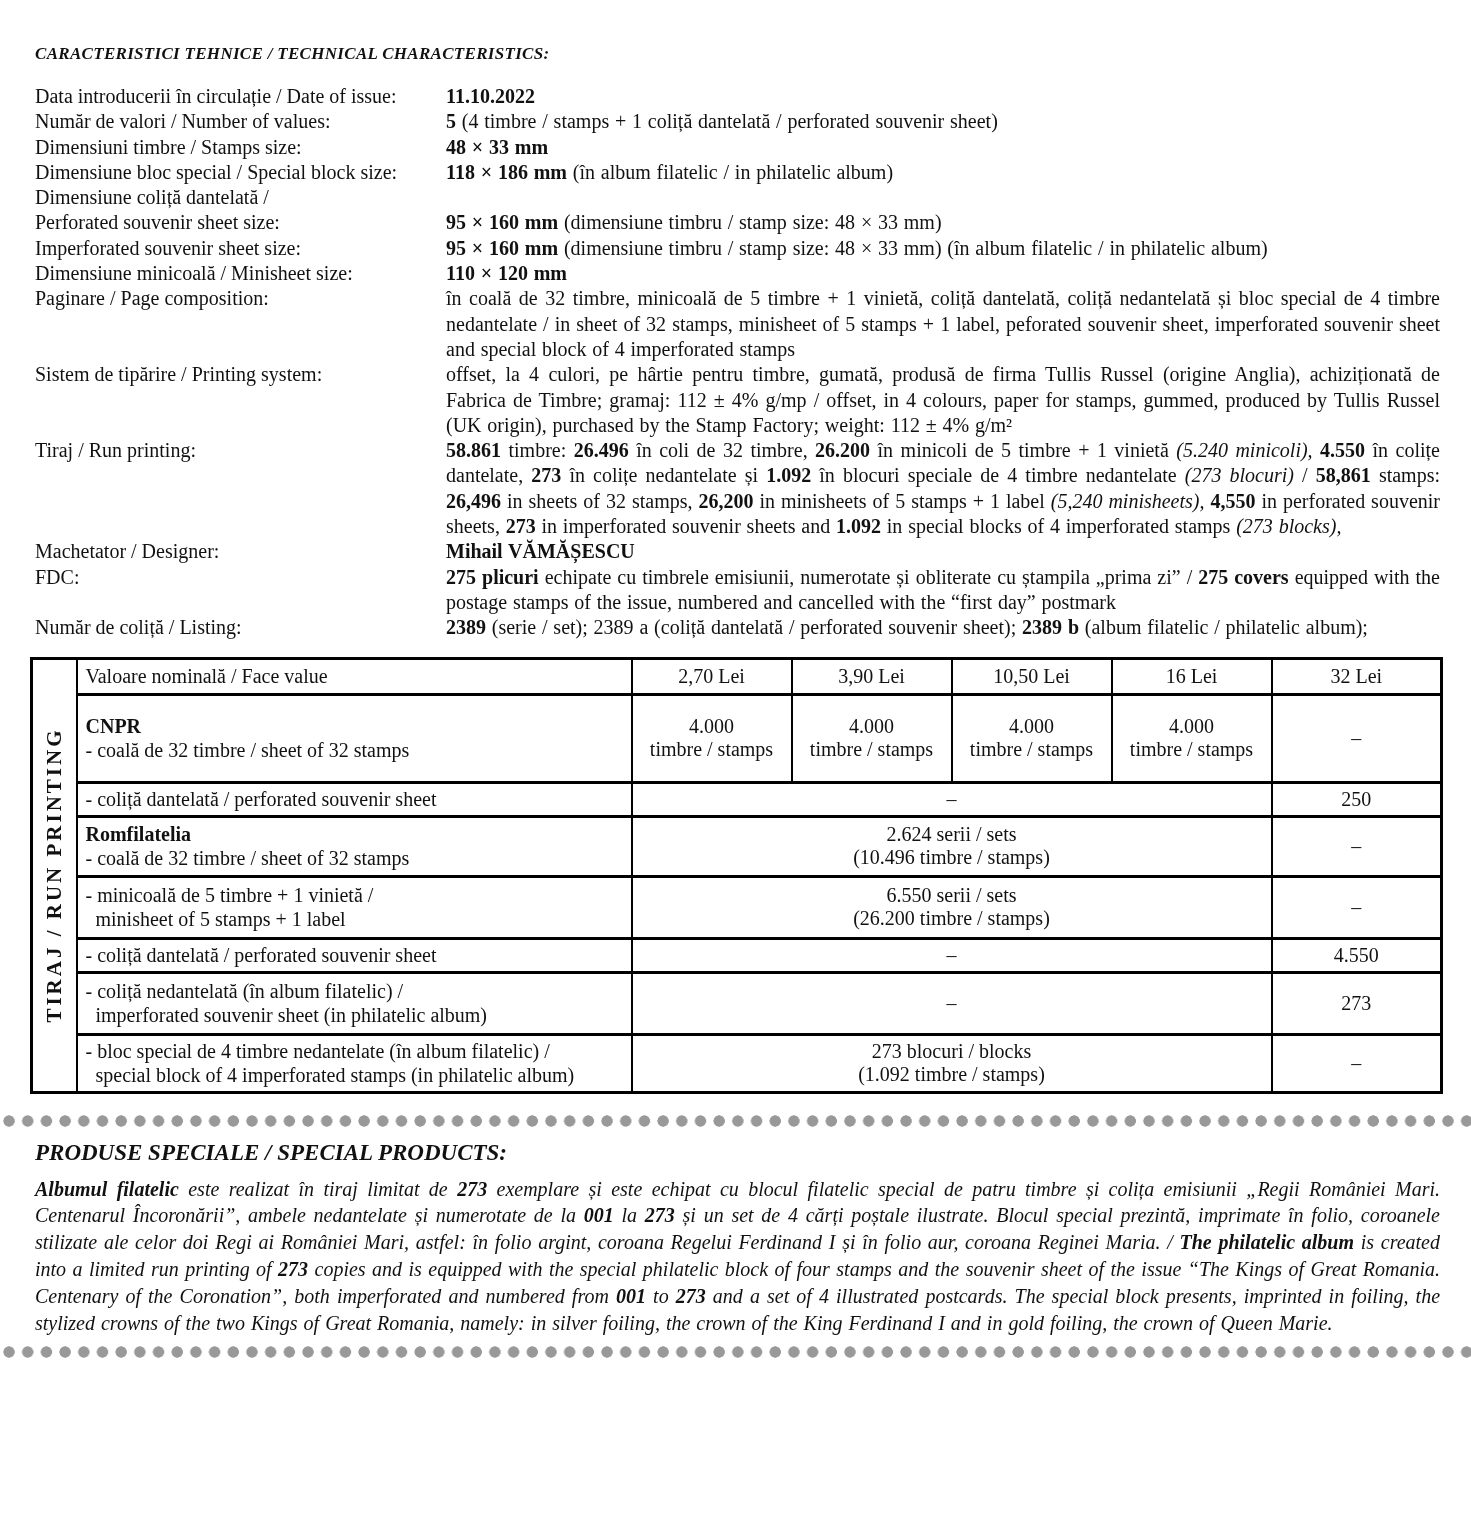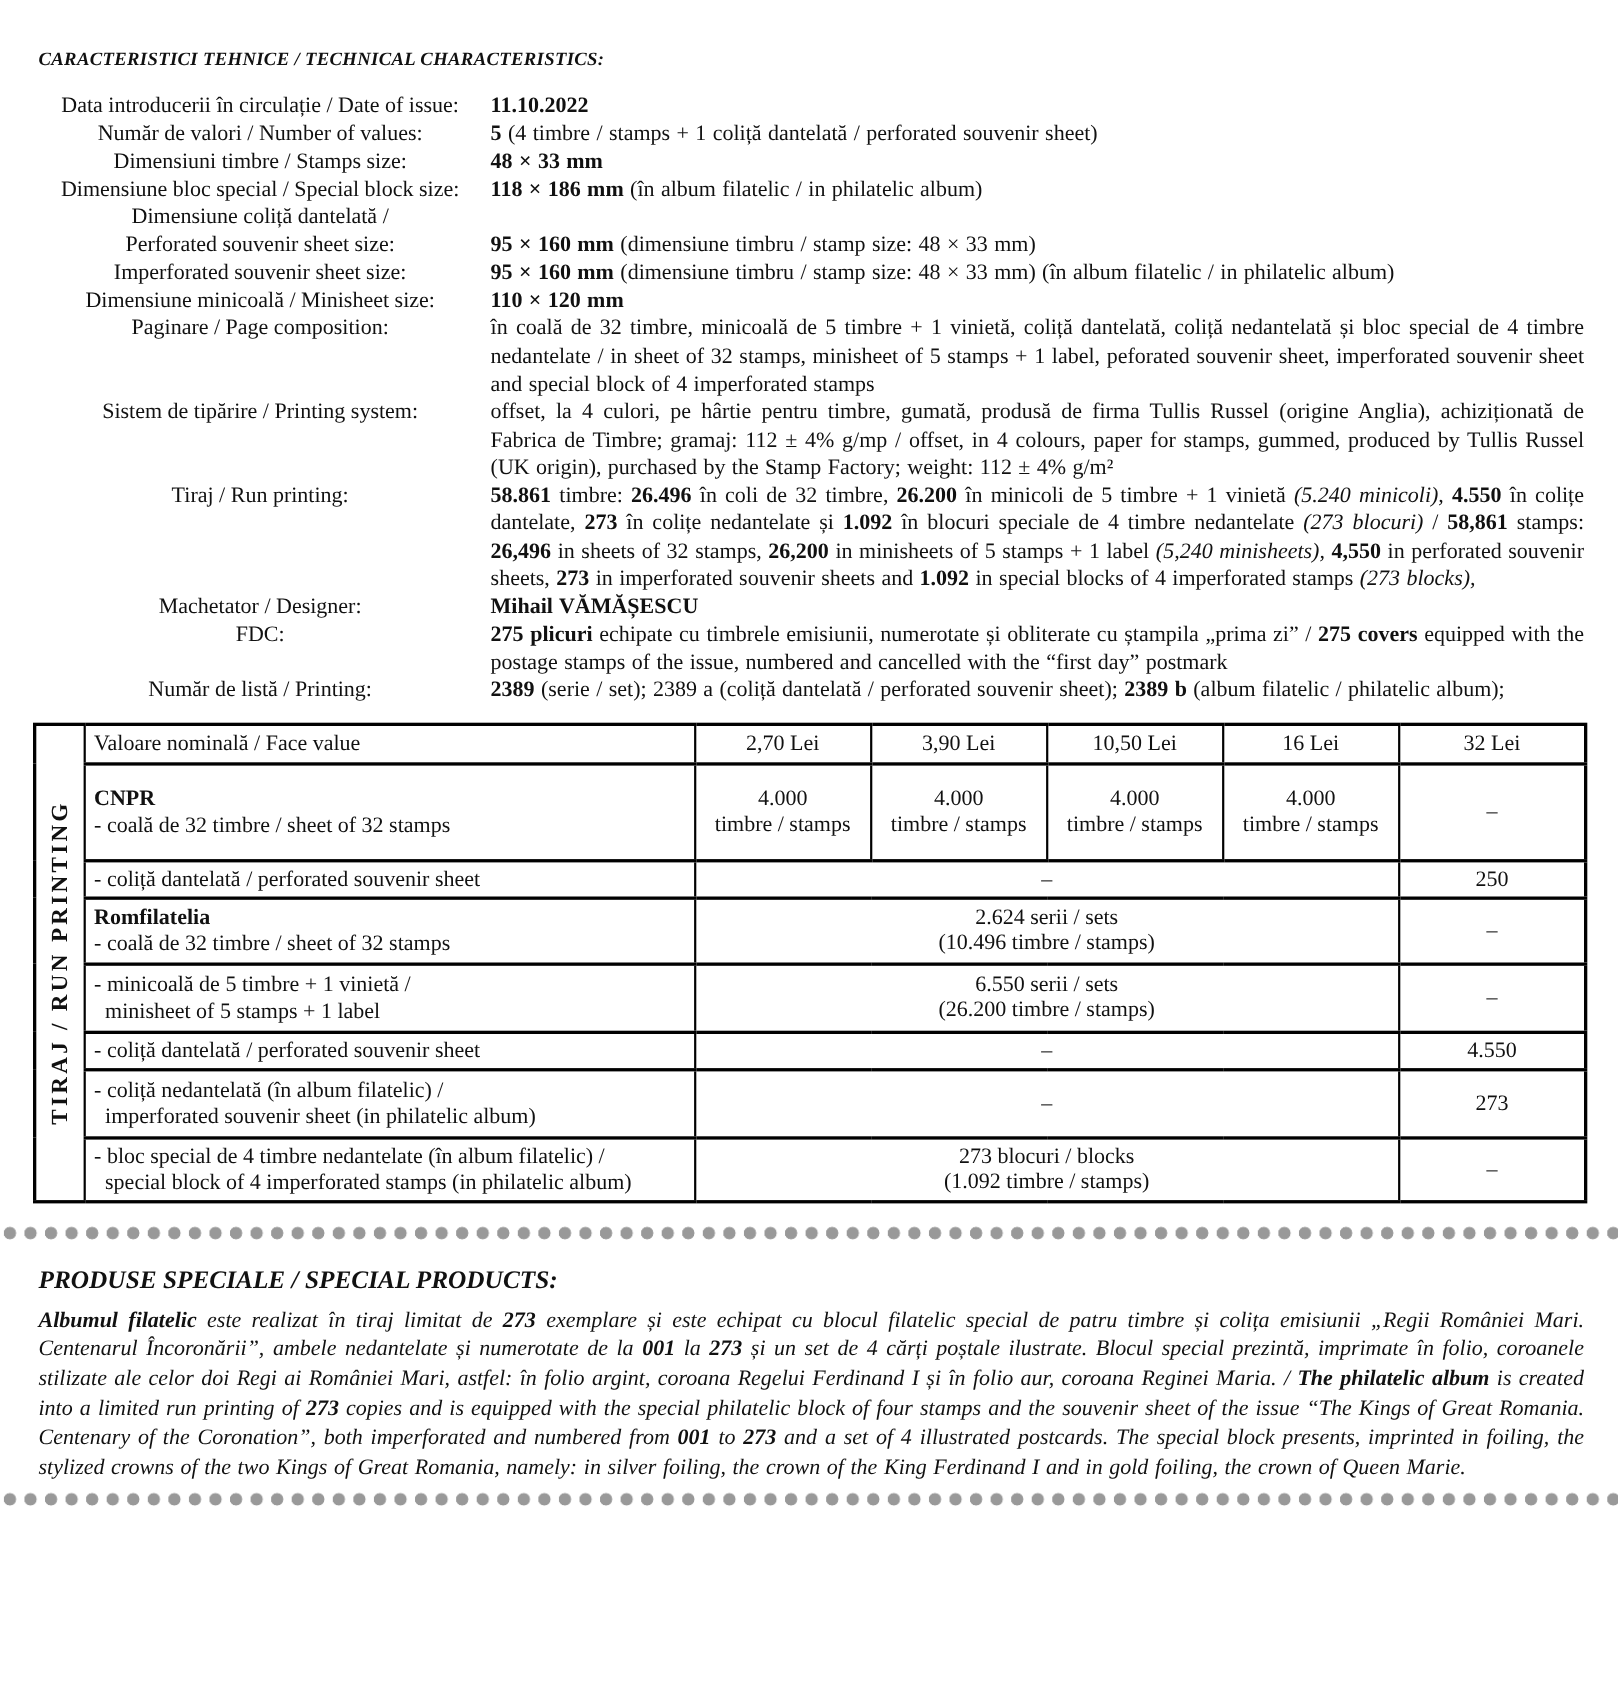--- a/index.html
+++ b/index.html
@@ -7,21 +7,21 @@
     width:1471px; height:1536px; background:#ffffff; color:#111111;
     font-family:"Liberation Serif", serif;
     padding:44px 31px 0 35px; box-sizing:border-box; position:relative; overflow:hidden;
   }
   .doc-title {
     font-size:17px; font-weight:700; font-style:italic; letter-spacing:.3px;
     margin:0 0 20px 0;
   }
   .specs { font-size:20px; line-height:25.3px; }
   .spec-row { display:grid; grid-template-columns:403px 1fr; column-gap:8px; }
-  .spec-label { text-align:center; }
+  .spec-label { text-align:left; }
   .spec-value { text-align:justify; word-spacing:.04em; }
 
   table.run-table {
     border-collapse:collapse; table-layout:fixed; width:1410px;
     margin:16px 0 0 -5px; font-size:20px; border:3px solid #000;
   }
   .run-table td { border:2px solid #000; border-top-width:3px; border-bottom-width:3px; padding:2px 8px; vertical-align:middle; }
   .run-table col.c-side  { width:45px; }
   .run-table col.c-desc  { width:555px; }
   .run-table col.c-v     { width:160px; }
@@ -37,21 +37,21 @@
   .head { font-weight:400; }
   tr.h36{height:36px} tr.h88{height:88px} tr.h34{height:34px}
   tr.h60{height:60px} tr.h62{height:62px} tr.h58{height:58px}
 
   .dotted {
     height:14px; width:1471px; margin:20px 0 0 -35px;
     background-image:radial-gradient(circle at 9px 7px, #999999 0 5.4px, transparent 5.9px);
     background-size:18.7px 14px; background-repeat:repeat-x;
   }
   .dotted.bottom { margin-top:8px; }
-  .sp-title { font-size:23px; font-weight:700; font-style:italic; margin:23px 0 0 0; }
+  .sp-title { font-size:23px; font-weight:700; font-style:italic; margin:12px 0 0 0; }
   .special  {
     font-size:20px; font-style:italic; line-height:26.9px;
     text-align:justify; margin:10px 0 0 0; word-spacing:.05em;
   }
 </style>
 </head>
 <body>
 
 <div class="page">
 
@@ -107,21 +107,21 @@
     </div>
     <div class="spec-row">
       <div class="spec-label">Machetator / Designer:</div>
       <div class="spec-value"><span style="font-weight: 700;">Mihail VĂMĂȘESCU</span></div>
     </div>
     <div class="spec-row">
       <div class="spec-label">FDC:</div>
       <div class="spec-value"><span style="font-weight: 700;">275 plicuri</span><span> echipate cu timbrele emisiunii, numerotate și obliterate cu ștampila „prima zi” / </span><span style="font-weight: 700;">275 covers</span><span> equipped with the postage stamps of the issue, numbered and cancelled with the “first day” postmark</span></div>
     </div>
     <div class="spec-row">
-      <div class="spec-label">Număr de listă / Printing:</div>
+      <div class="spec-label">Număr de coliță / Listing:</div>
       <div class="spec-value"><span style="font-weight: 700;">2389</span><span> (serie / set); </span><span style="font-weight: 400;">2389 a</span><span> (coliță dantelată / perforated souvenir sheet); </span><span style="font-weight: 700;">2389 b</span><span> (album filatelic / philatelic album);</span></div>
     </div>
   </div>
 
   <table class="run-table">
     <colgroup>
       <col class="c-side">
         <col class="c-desc">
       <col class="c-v">
         <col class="c-v">

